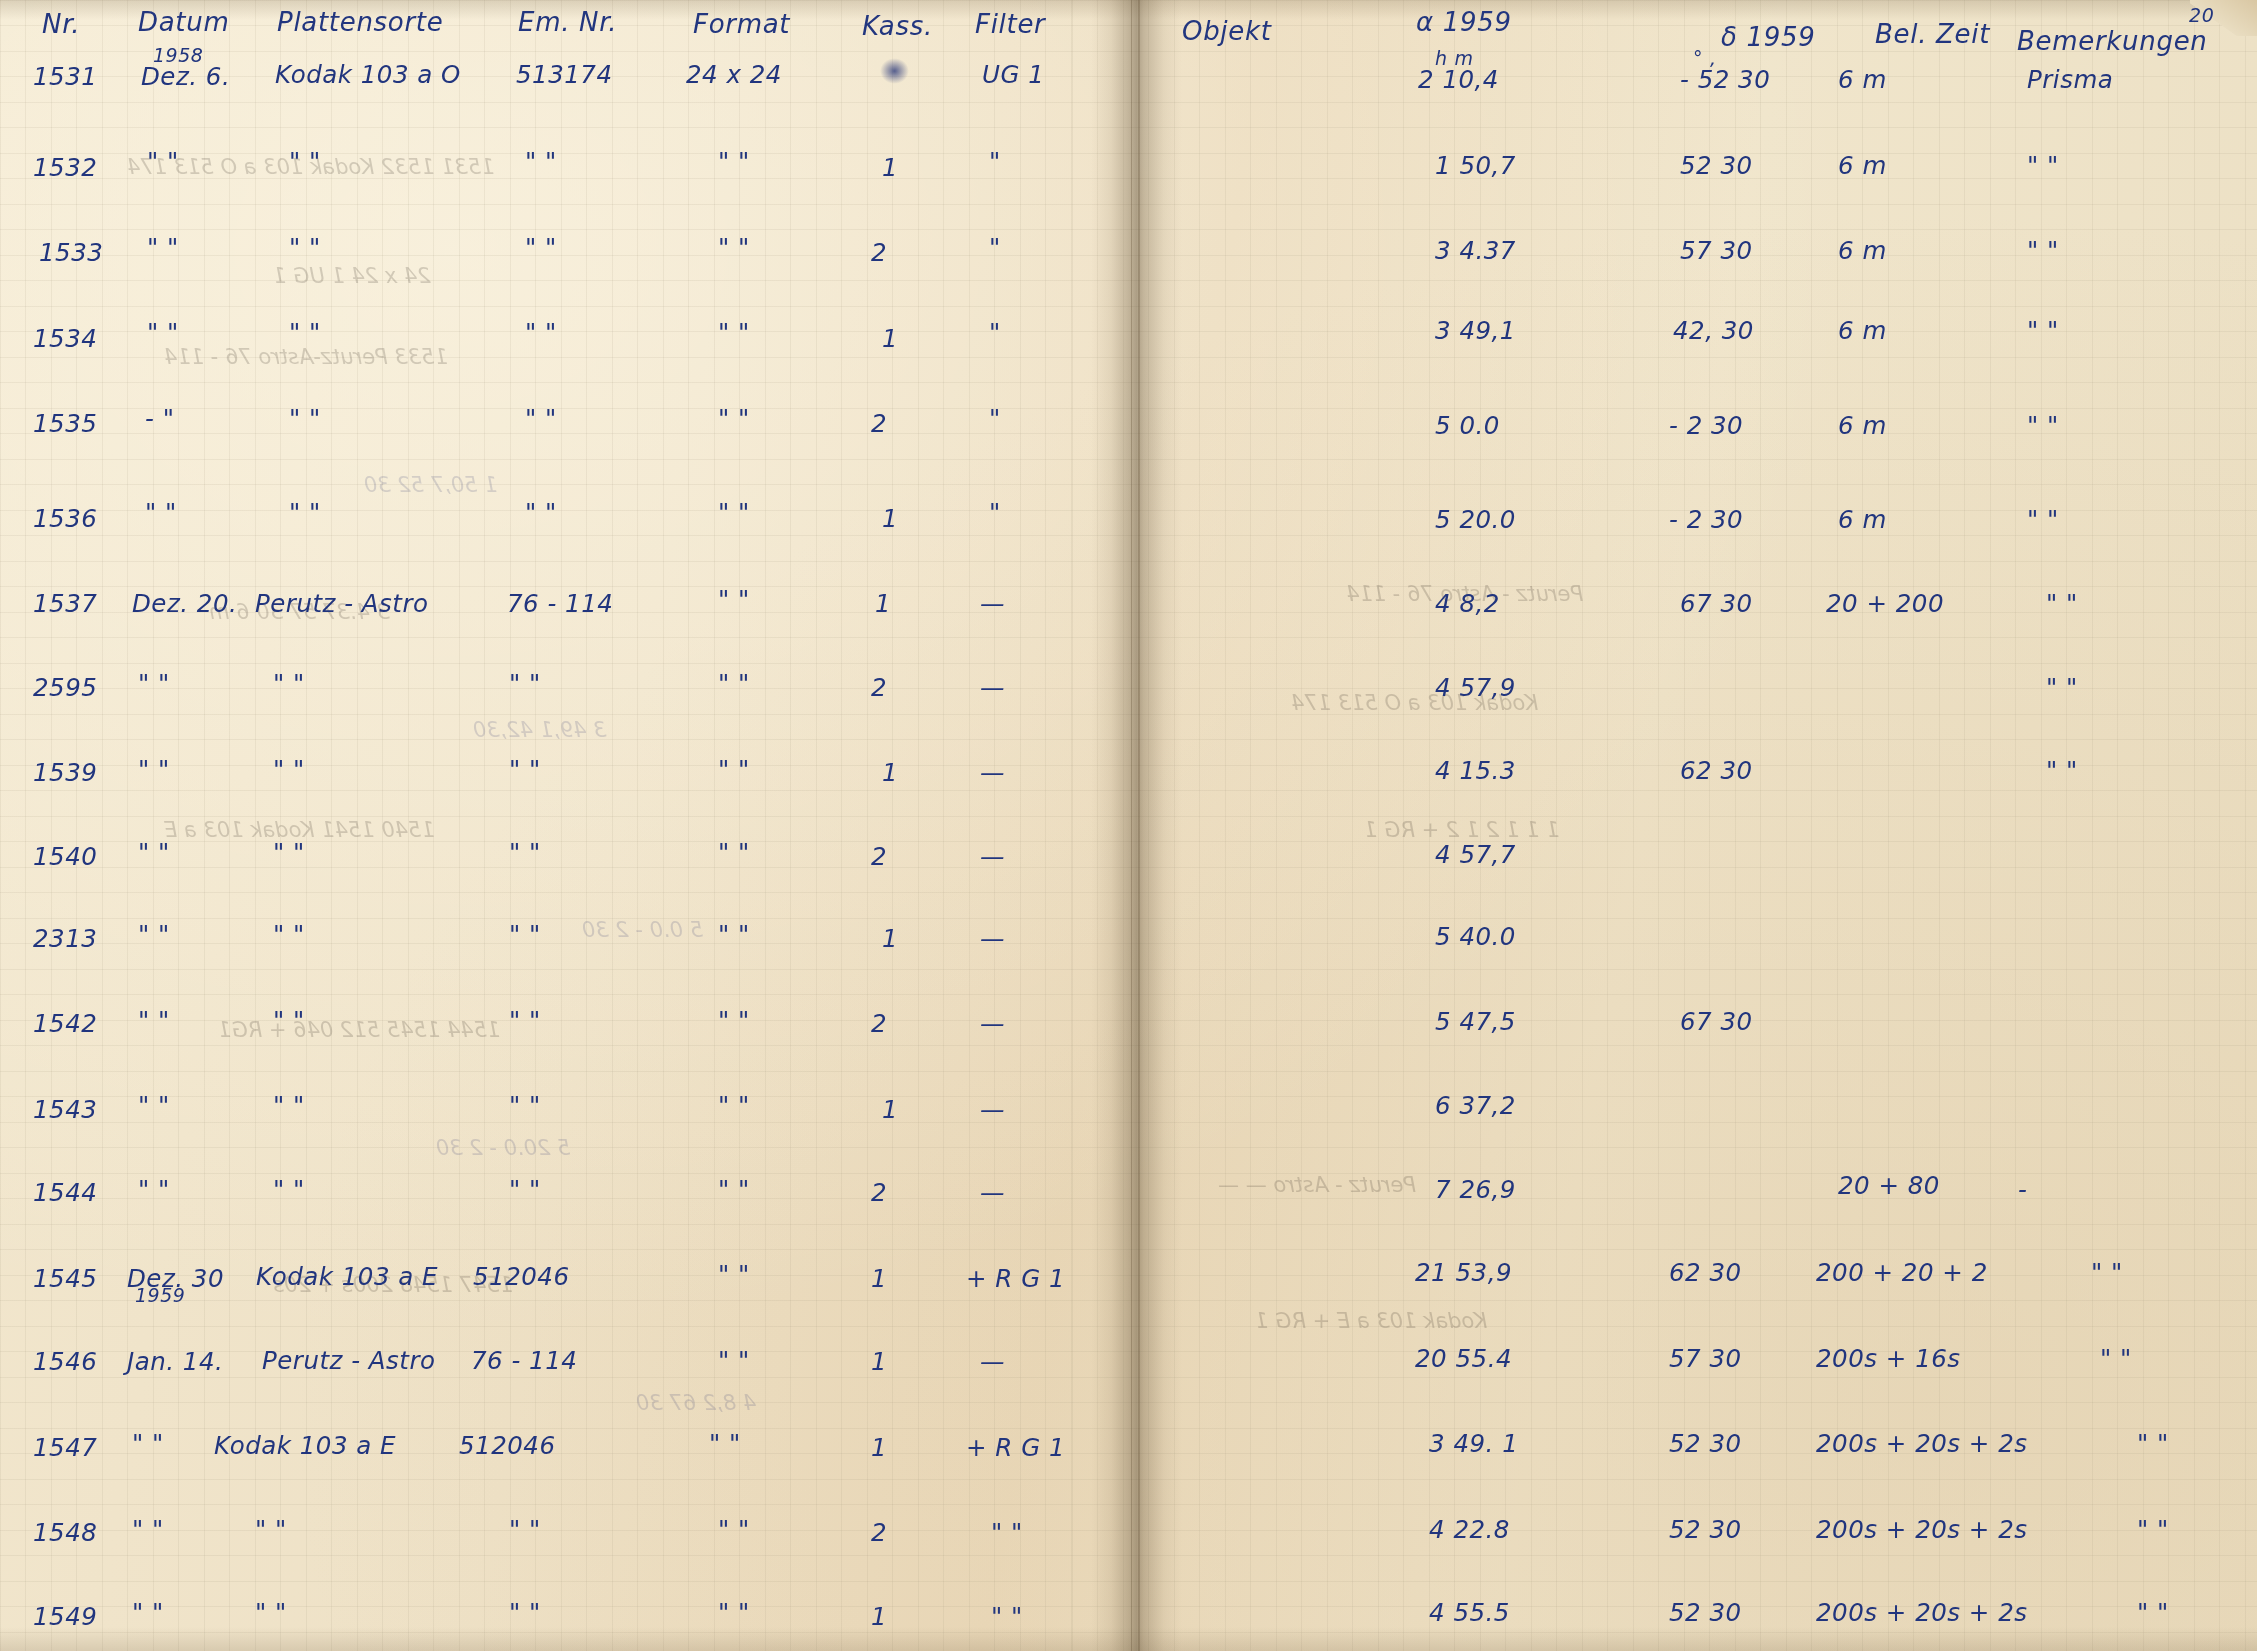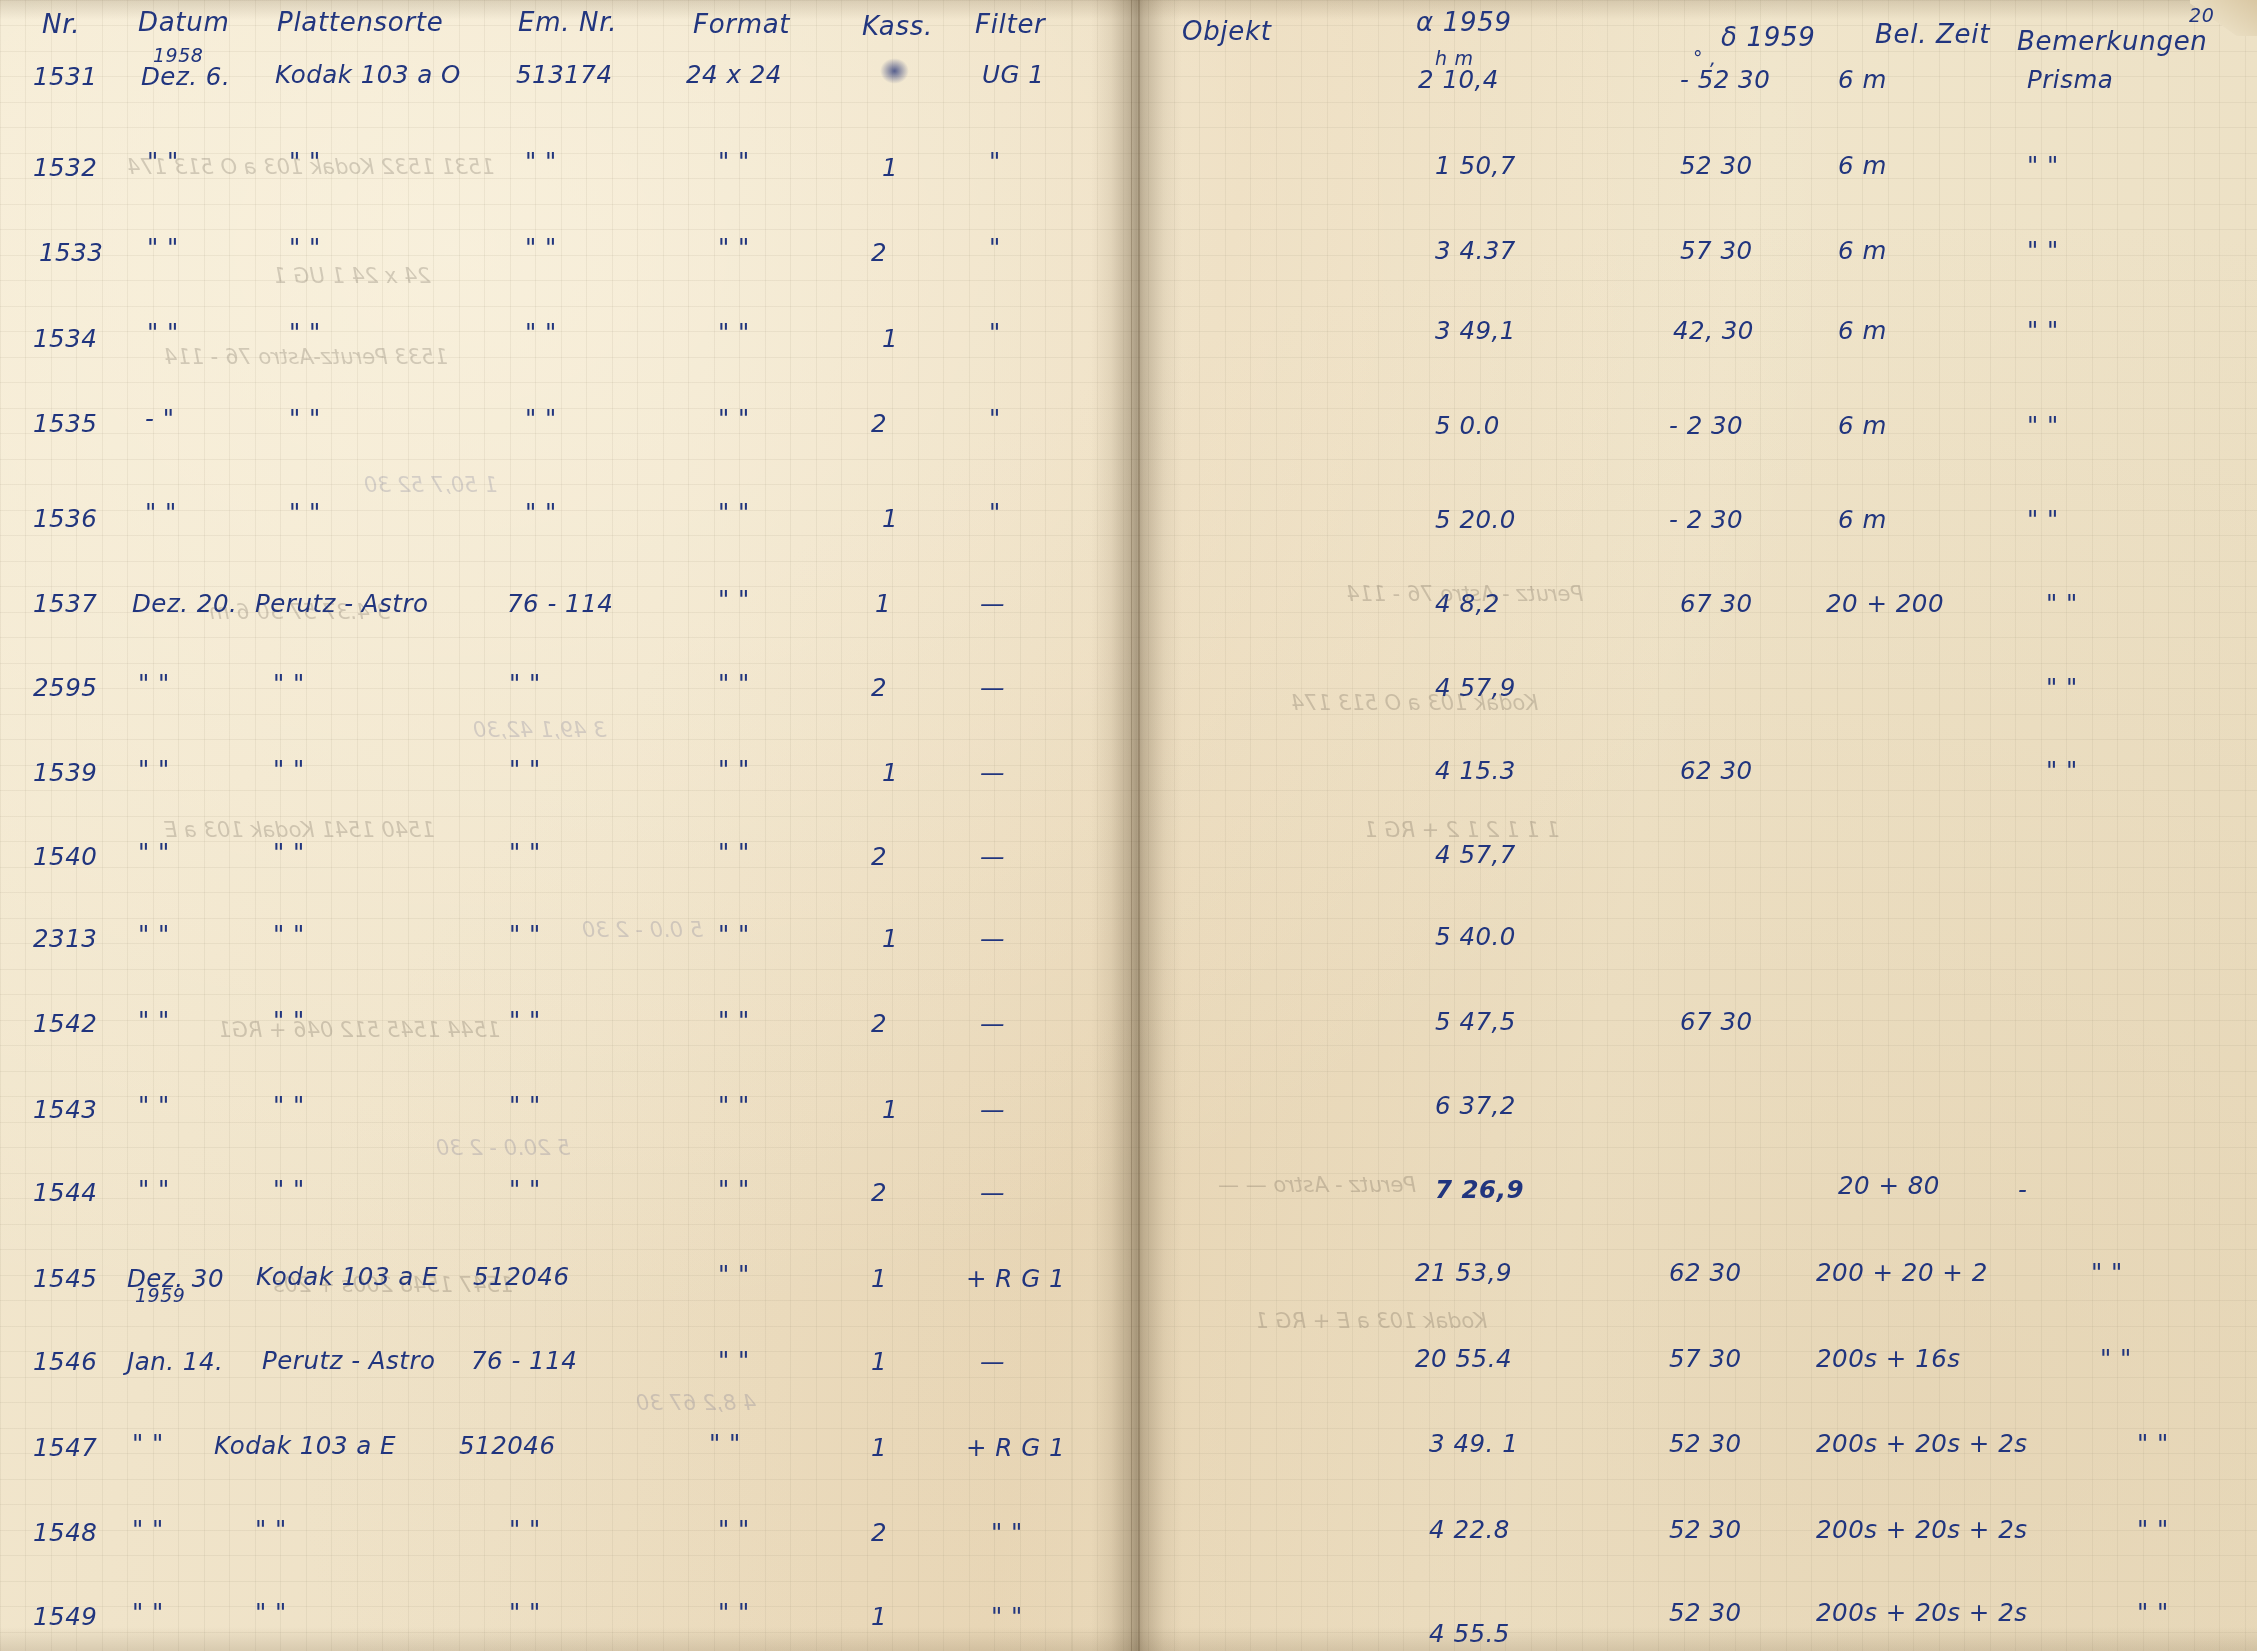--- a/index.html
+++ b/index.html
@@ -383,21 +383,21 @@
   <div class="hw" style="left:1435px; top:1007px;">5  47,5</div>
   <div class="hw" style="left:1680px; top:1007px;">67  30</div>
   <div class="hw" style="left:1838px; top:1007px;"></div>
   <div class="hw" style="left:2046px; top:1007px;"></div>
 
   <div class="hw" style="left:1435px; top:1091px;">6  37,2</div>
   <div class="hw" style="left:1680px; top:1091px;"></div>
   <div class="hw" style="left:1838px; top:1091px;"></div>
   <div class="hw" style="left:2046px; top:1091px;"></div>
 
-  <div class="hw" style="left:1435px; top:1175px;font-weight:bold;">7  26,9</div>
+  <div class="hw" style="left:1435px; top:1175px;">7  26,9</div>
   <div class="hw" style="left:1680px; top:1175px;"></div>
   <div class="hw" style="left:1838px; top:1171px;">20 + 80</div>
   <div class="hw" style="left:2018px; top:1175px;">-</div>
 
   <div class="hw" style="left:1415px; top:1258px;">21 53,9</div>
   <div class="hw" style="left:1669px; top:1258px;">62   30</div>
   <div class="hw" style="left:1816px; top:1258px;">200 + 20 + 2</div>
   <div class="hw" style="left:2091px; top:1258px;">"    "</div>
 
   <div class="hw" style="left:1415px; top:1344px;">20 55.4</div>
@@ -408,18 +408,18 @@
   <div class="hw" style="left:1429px; top:1429px;">3  49. 1</div>
   <div class="hw" style="left:1669px; top:1429px;">52  30</div>
   <div class="hw" style="left:1816px; top:1429px;">200s + 20s + 2s</div>
   <div class="hw" style="left:2137px; top:1429px;">"   "</div>
 
   <div class="hw" style="left:1429px; top:1515px;">4  22.8</div>
   <div class="hw" style="left:1669px; top:1515px;">52  30</div>
   <div class="hw" style="left:1816px; top:1515px;">200s + 20s + 2s</div>
   <div class="hw" style="left:2137px; top:1515px;">"   "</div>
 
-  <div class="hw" style="left:1429px; top:1598px;margin-top:21px;">4  55.5</div>
+  <div class="hw" style="left:1429px; top:1598px;">4  55.5</div>
   <div class="hw" style="left:1669px; top:1598px;">52  30</div>
   <div class="hw" style="left:1816px; top:1598px;">200s + 20s + 2s</div>
   <div class="hw" style="left:2137px; top:1598px;">"   "</div>
 </div>
 
 
 </body></html>

